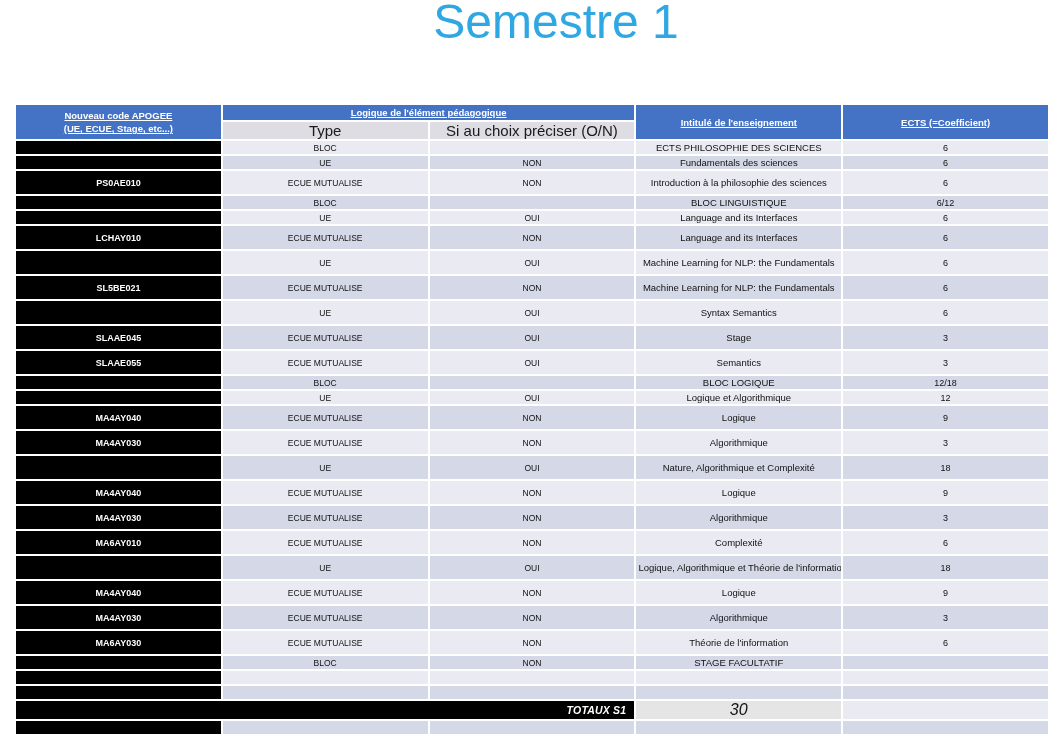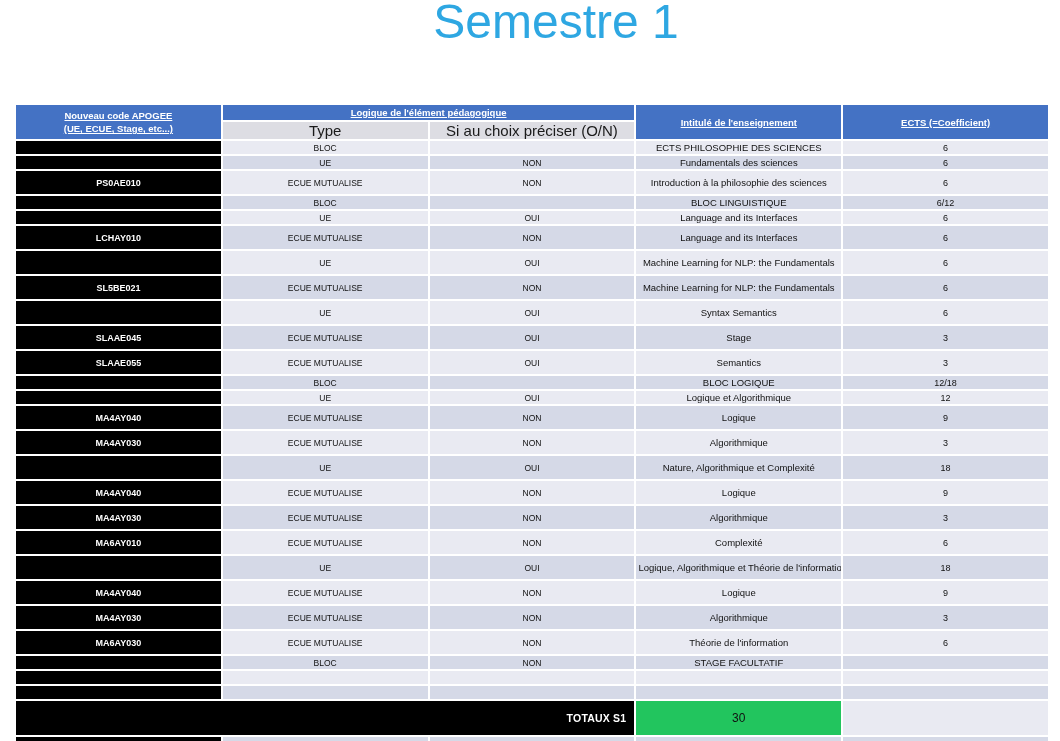--- a/index.html
+++ b/index.html
@@ -25,29 +25,29 @@
   
   .th-blue{background:#4472C4;color:#ffffff;font-weight:bold;font-size:9.5px;}
   .th-u{text-decoration:underline;}
   .th-blue .u{display:block;text-decoration:underline;line-height:13px;}
   .hr1 th{height:15px;}
   .hr2 th{height:13px;}
   .th-sub{background:#DDDDE3;color:#1a1a1a;font-weight:400;font-size:15px;}
   
   .rs td{height:13px;}
   .rt td{height:23px;}
-  .rx td{height:34px;}
+  .rx td{height:18px;font-style:italic;}
   .blue{background:#000000;color:#ffffff;font-weight:bold;font-size:9px;}
   .b1{background:#E9EAF2;}
   .b2{background:#D5D9E7;}
   .type,.choix{font-size:8.5px;color:#111111;}
   .intit{font-size:9.5px;color:#111111;}
   .ects{font-size:9px;color:#111111;}
   .totaux{text-align:right;padding-right:8px;font-size:10.5px;letter-spacing:.2px;}
-  .valcell{background:#22c55e;font-size:12px;color:#111111;}
+  .valcell{background:#e5e5e5;font-size:16px;color:#111111;}
 </style>
 </head>
 <body>
 
 <div class="title">Semestre 1</div>
 
 <div class="tblwrap">
   <table>
     <colgroup>
       <col>

